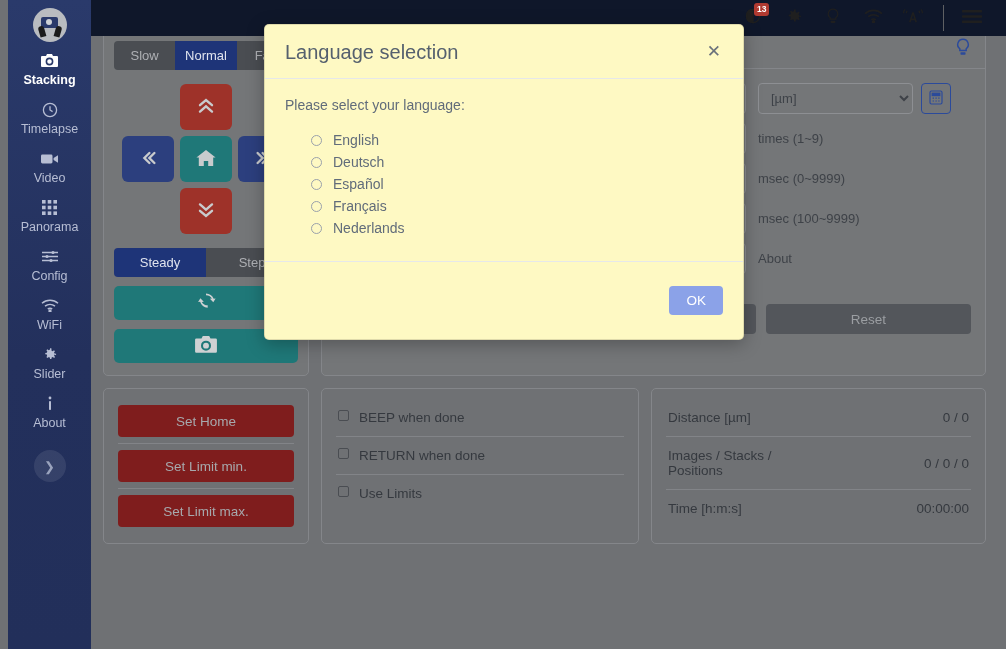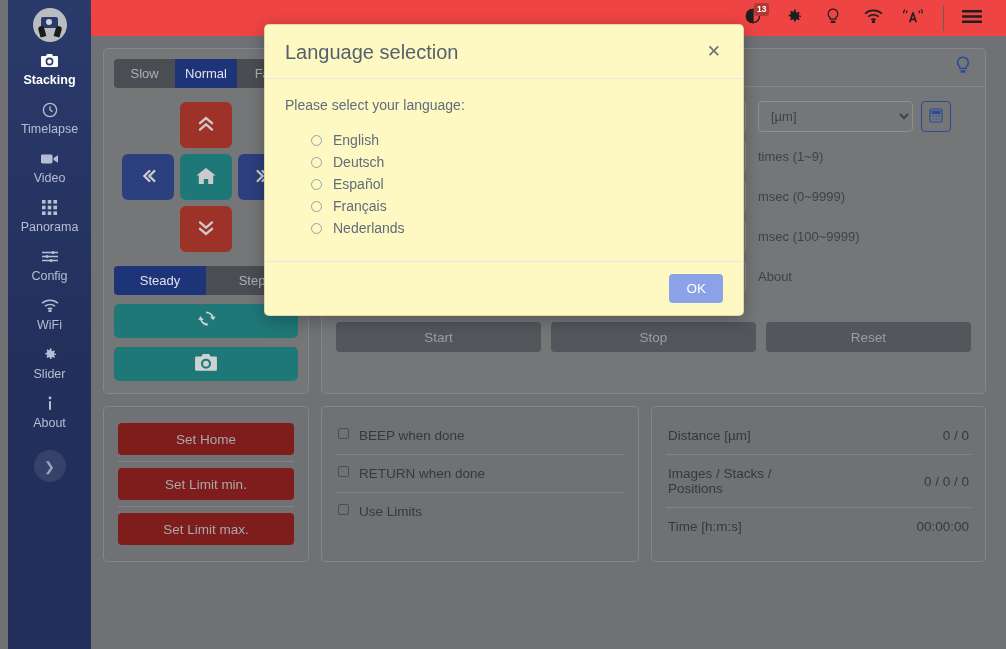--- a/index.html
+++ b/index.html
@@ -45,39 +45,39 @@
     margin-top: 14px;
     width: 32px; height: 32px; border-radius: 50%;
     background: rgba(255,255,255,0.09);
     display:flex; align-items:center; justify-content:center;
     color:#9aa3bd; font-size: 13px; cursor:pointer; border:none;
   }
 
   
   .navbar {
     position:absolute; left:83px; top:0; width: 923px; height: 36px;
-    background: #ef4444;
+    background: #0f172a;
     display:flex; align-items:center; justify-content:flex-end;
     padding-right: 14px; gap: 0px;
     z-index: 3;
   }
   .nav-icon {
     width: 40px; height: 36px; display:flex; align-items:center; justify-content:center;
     color:#1f1f1f; cursor:pointer; position:relative;
   }
   .badge {
     position:absolute; top: 3px; left: 21px;
     background:#b03a31; color:#fff; font-size:8.5px; line-height:1;
     padding:2px 3px; border-radius:3px; font-weight:bold;
   }
   .nav-divider { width:1px; height:26px; background:#5e6063; margin: 0 8px 0 10px; }
 
   
   .content {
-    position:absolute; left:83px; top:36px; width:923px; height:613px;
+    position:absolute; left:83px; top:18px; width:923px; height:613px;
     background:#6f7174; padding: 12px 20px 0 20px;
   }
   .row-top { display:flex; gap: 12px; }
   .card {
     background: rgba(255,255,255,0.035);
     border: 1px solid #84868a;
     border-radius: 5px;
   }
   .card-left { width: 206px; padding: 10px 10px 12px; }
   .card-right { flex: 1; }
@@ -168,21 +168,21 @@
     border:1px solid rgba(0,0,0,0.12);
   }
   .m-head { padding: 16px 20px 14px; border-bottom:1px solid #e6e8ea; display:flex; align-items:flex-start; justify-content:space-between; }
   .m-title { font-size: 20px; color:#55606e; font-weight:normal; }
   .m-close { border:none; background:none; font-size:17px; color:#6b727c; cursor:pointer; line-height:1; padding:2px 2px; }
   .m-body { padding: 18px 20px 22px; }
   .m-prompt { color:#616c7a; font-size:14px; margin-bottom: 16px; }
   .opt { display:flex; align-items:center; gap:11px; padding: 3px 0 3px 26px; cursor:pointer; }
   .radio { width:11px; height:11px; border:1px solid #9aa1ab; border-radius:50%; }
   .opt-label { color:#616c7a; font-size:14px; }
-  .m-foot { padding: 12px 20px; border-top:1px solid #e6e8ea; display:flex; justify-content:flex-end; }
+  .m-foot { padding: 24px 20px; border-top:1px solid #e6e8ea; display:flex; justify-content:flex-end; }
   .ok-btn {
     background:#8ba2e8; color:#fff; border:none; border-radius:4px;
     padding: 7px 17px; font-size:13.5px; cursor:pointer;
     font-family:"Liberation Sans", sans-serif;
   }
 </style>
 </head>
 <body>
 
 <div id="app">

